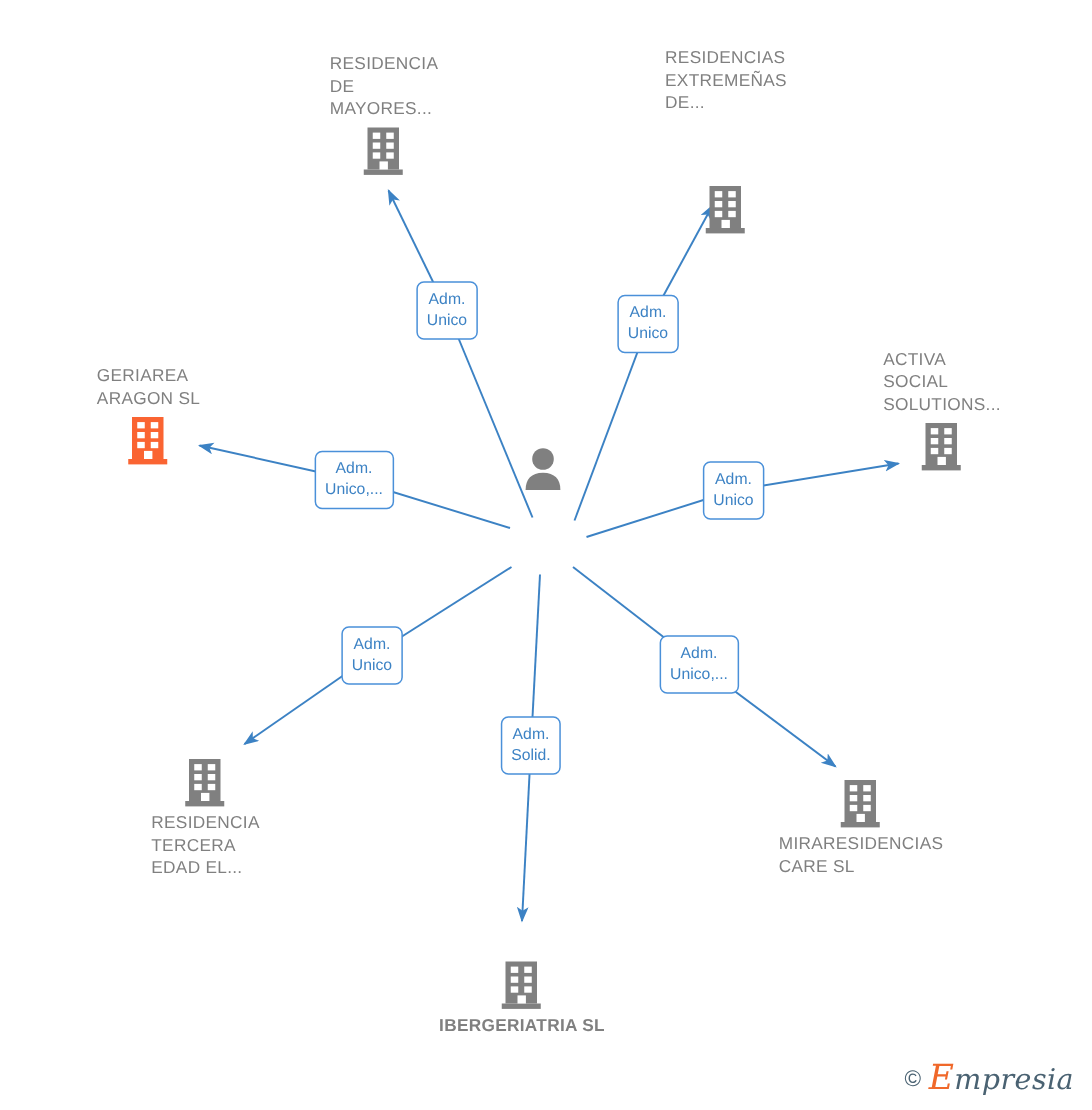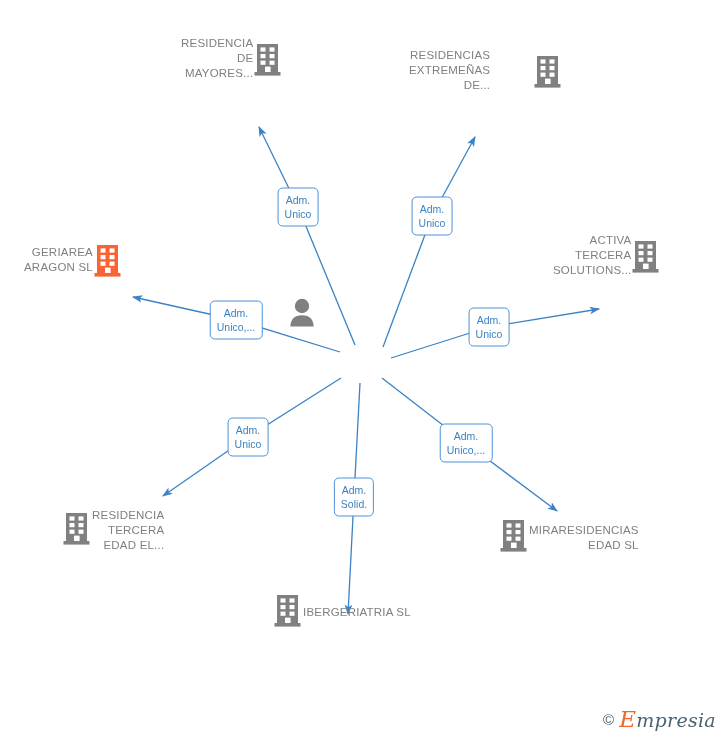--- a/index.html
+++ b/index.html
@@ -24,23 +24,23 @@
     width: 728px;
     height: 740px;
   }
 
   
   .node {
     position: absolute;
     width: 150px;
     margin-left: -75px;
     display: flex;
-    flex-direction: row;
+    flex-direction: column;
     align-items: center;
-    text-align: right;
+    text-align: left;
   }
   .node-label {
     font-size: 11.5px;
     line-height: 15px;
     color: #808080;
     letter-spacing: 0.2px;
     white-space: pre-line;
   }
   .node-icon {
     display: block;
@@ -146,39 +146,39 @@
             <rect x="1.5" y="29" width="26" height="3.6" fill="#808080"></rect>
             <rect x="7.5" y="4.4" width="5" height="4.2" fill="#ffffff"></rect>
             <rect x="16.5" y="4.4" width="5" height="4.2" fill="#ffffff"></rect>
             <rect x="7.5" y="11" width="5" height="4.2" fill="#ffffff"></rect>
             <rect x="16.5" y="11" width="5" height="4.2" fill="#ffffff"></rect>
             <rect x="7.5" y="17.6" width="5" height="4.2" fill="#ffffff"></rect>
             <rect x="16.5" y="17.6" width="5" height="4.2" fill="#ffffff"></rect>
             <rect x="12" y="23.6" width="5.6" height="5.4" fill="#ffffff"></rect>
           </svg></span>
       </div>
-      <div class="node label-above" style="left: 484px; top: 48px; gap: 43px;">
+      <div class="node label-above" style="left: 484px; top: 32px; gap: 43px;">
         <div class="node-label">RESIDENCIAS
 EXTREMEÑAS
 DE...</div>
         <span class="node-icon"><svg width="30" height="34" viewBox="0 0 30 34" xmlns="http://www.w3.org/2000/svg">
             <rect x="4" y="1" width="21" height="28" fill="#808080"></rect>
             <rect x="1.5" y="29" width="26" height="3.6" fill="#808080"></rect>
             <rect x="7.5" y="4.4" width="5" height="4.2" fill="#ffffff"></rect>
             <rect x="16.5" y="4.4" width="5" height="4.2" fill="#ffffff"></rect>
             <rect x="7.5" y="11" width="5" height="4.2" fill="#ffffff"></rect>
             <rect x="16.5" y="11" width="5" height="4.2" fill="#ffffff"></rect>
             <rect x="7.5" y="17.6" width="5" height="4.2" fill="#ffffff"></rect>
             <rect x="16.5" y="17.6" width="5" height="4.2" fill="#ffffff"></rect>
             <rect x="12" y="23.6" width="5.6" height="5.4" fill="#ffffff"></rect>
           </svg></span>
       </div>
       <div class="node label-above" style="left: 628px; top: 233px;">
         <div class="node-label">ACTIVA
-TERCERA
+SOCIAL
 SOLUTIONS...</div>
         <span class="node-icon"><svg width="30" height="34" viewBox="0 0 30 34" xmlns="http://www.w3.org/2000/svg">
             <rect x="4" y="1" width="21" height="28" fill="#808080"></rect>
             <rect x="1.5" y="29" width="26" height="3.6" fill="#808080"></rect>
             <rect x="7.5" y="4.4" width="5" height="4.2" fill="#ffffff"></rect>
             <rect x="16.5" y="4.4" width="5" height="4.2" fill="#ffffff"></rect>
             <rect x="7.5" y="11" width="5" height="4.2" fill="#ffffff"></rect>
             <rect x="16.5" y="11" width="5" height="4.2" fill="#ffffff"></rect>
             <rect x="7.5" y="17.6" width="5" height="4.2" fill="#ffffff"></rect>
             <rect x="16.5" y="17.6" width="5" height="4.2" fill="#ffffff"></rect>
@@ -209,21 +209,21 @@
             <rect x="7.5" y="11" width="5" height="4.2" fill="#ffffff"></rect>
             <rect x="16.5" y="11" width="5" height="4.2" fill="#ffffff"></rect>
             <rect x="7.5" y="17.6" width="5" height="4.2" fill="#ffffff"></rect>
             <rect x="16.5" y="17.6" width="5" height="4.2" fill="#ffffff"></rect>
             <rect x="12" y="23.6" width="5.6" height="5.4" fill="#ffffff"></rect>
           </svg></span>
         <div class="node-label">RESIDENCIA
 TERCERA
 EDAD EL...</div>
       </div>
-      <div class="node label-below" style="left: 348px; top: 594px;">
+      <div class="node label-below" style="left: 348px; top: 640px; font-weight: bold;">
         <span class="node-icon"><svg width="30" height="34" viewBox="0 0 30 34" xmlns="http://www.w3.org/2000/svg">
             <rect x="4" y="1" width="21" height="28" fill="#808080"></rect>
             <rect x="1.5" y="29" width="26" height="3.6" fill="#808080"></rect>
             <rect x="7.5" y="4.4" width="5" height="4.2" fill="#ffffff"></rect>
             <rect x="16.5" y="4.4" width="5" height="4.2" fill="#ffffff"></rect>
             <rect x="7.5" y="11" width="5" height="4.2" fill="#ffffff"></rect>
             <rect x="16.5" y="11" width="5" height="4.2" fill="#ffffff"></rect>
             <rect x="7.5" y="17.6" width="5" height="4.2" fill="#ffffff"></rect>
             <rect x="16.5" y="17.6" width="5" height="4.2" fill="#ffffff"></rect>
             <rect x="12" y="23.6" width="5.6" height="5.4" fill="#ffffff"></rect>
@@ -236,21 +236,21 @@
             <rect x="1.5" y="29" width="26" height="3.6" fill="#808080"></rect>
             <rect x="7.5" y="4.4" width="5" height="4.2" fill="#ffffff"></rect>
             <rect x="16.5" y="4.4" width="5" height="4.2" fill="#ffffff"></rect>
             <rect x="7.5" y="11" width="5" height="4.2" fill="#ffffff"></rect>
             <rect x="16.5" y="11" width="5" height="4.2" fill="#ffffff"></rect>
             <rect x="7.5" y="17.6" width="5" height="4.2" fill="#ffffff"></rect>
             <rect x="16.5" y="17.6" width="5" height="4.2" fill="#ffffff"></rect>
             <rect x="12" y="23.6" width="5.6" height="5.4" fill="#ffffff"></rect>
           </svg></span>
         <div class="node-label">MIRARESIDENCIAS
-EDAD  SL</div>
+CARE  SL</div>
       </div>
       <div class="node label-above" style="left: 362px; top: 297px;">
         <span class="node-icon"><svg width="30" height="32" viewBox="0 0 30 32" xmlns="http://www.w3.org/2000/svg">
             <circle cx="15" cy="9" r="7.2" fill="#808080"></circle>
             <path d="M15 18.2 C7.2 18.2 3.4 22.6 3.4 29.6 L26.6 29.6 C26.6 22.6 22.8 18.2 15 18.2 Z" fill="#808080"></path>
           </svg></span>
       </div>
     </div>
 
   <div class="watermark">

